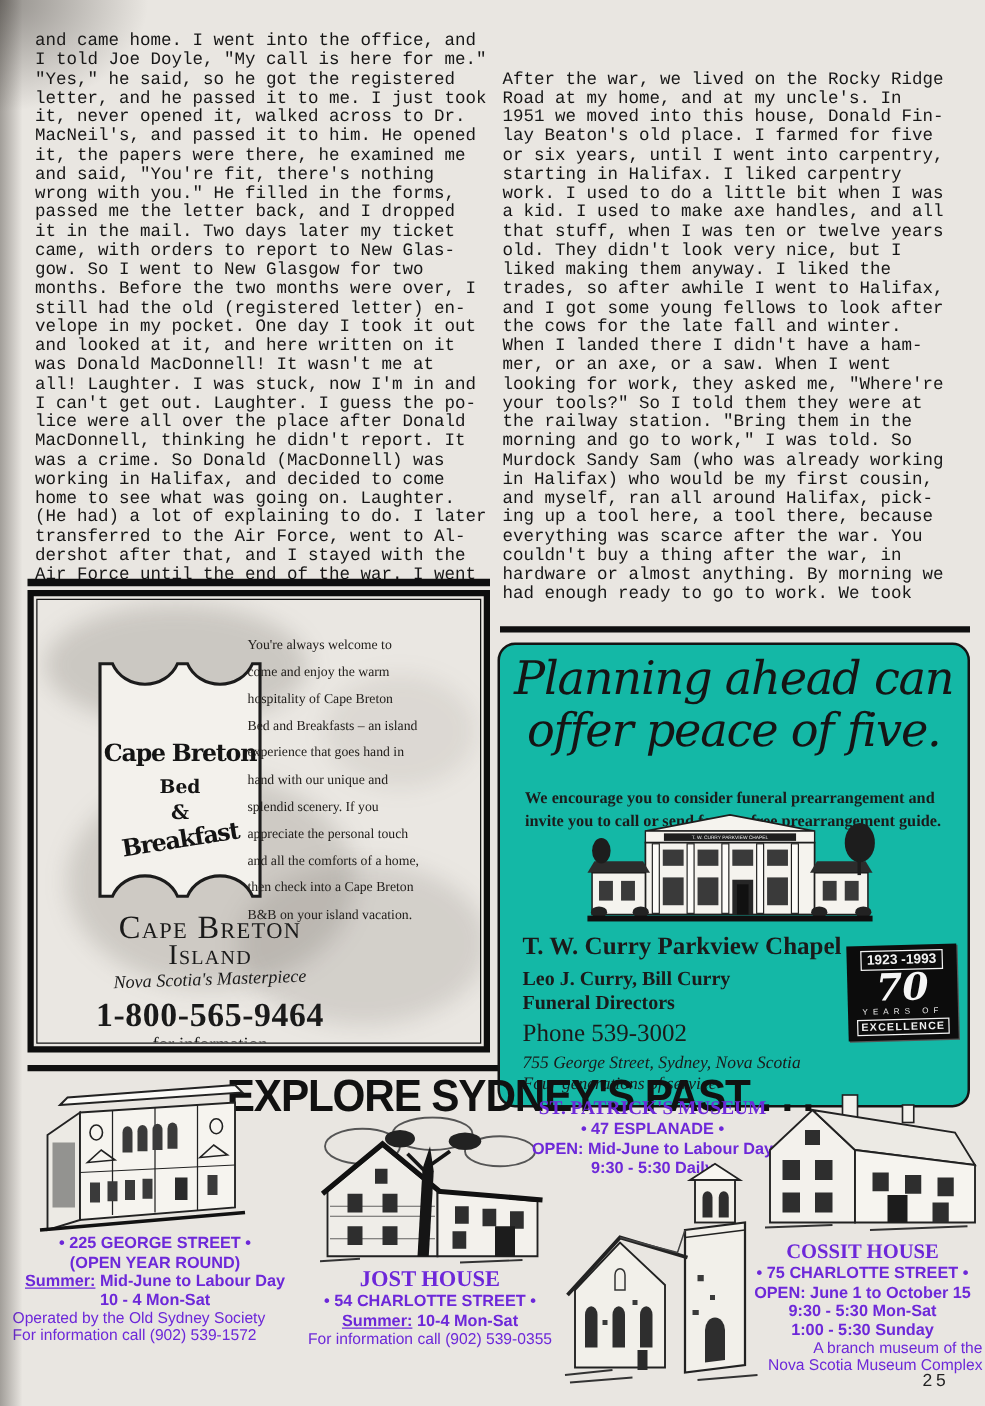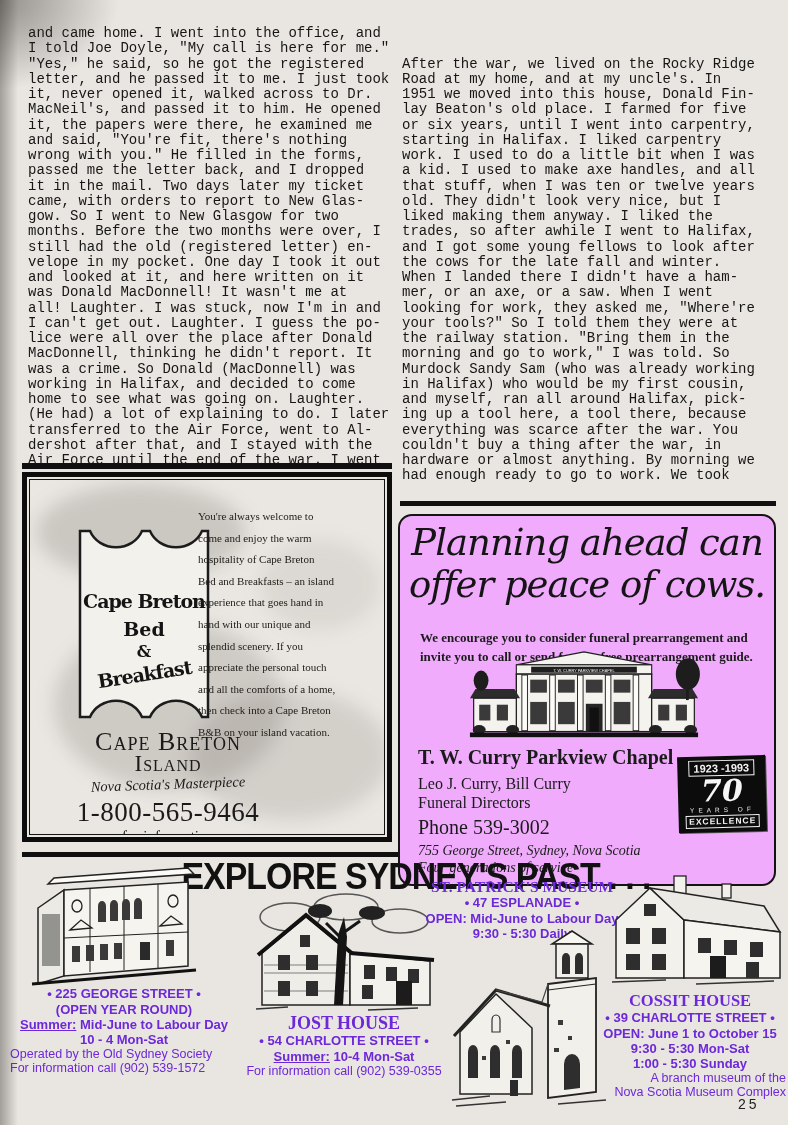--- a/index.html
+++ b/index.html
@@ -23,43 +23,43 @@
   .bnb-box{position:absolute;left:22px;top:472px;width:370px;height:370px;
         border:5px solid #0d0d0d;box-sizing:border-box;background:#eae7e2;}
   .bnb-inner{position:absolute;inset:2px;border:1.5px solid #141414;overflow:hidden;}
   .blob{position:absolute;border-radius:50%;filter:blur(9px);}
   .ticket{position:absolute;left:44px;top:48px;width:140px;height:192px;}
   .ticket svg{position:absolute;inset:0;}
   .ticket-text{position:absolute;inset:0;display:flex;flex-direction:column;align-items:center;
         justify-content:center;padding-top:26px;font-family:"DejaVu Serif",serif;font-weight:bold;
         color:#141414;}
   .tk1{font-size:19px;letter-spacing:-1px;}
-  .tk2{font-size:19px;margin-top:6px;}
+  .tk2{font-size:15px;margin-top:6px;}
   .tk3{font-size:16px;margin-top:2px;}
   .tk4{font-size:19px;margin-top:2px;transform:rotate(-9deg);letter-spacing:-1px;}
   .bnb-body{position:absolute;left:168px;top:26px;width:176px;white-space:pre;
         font-size:11px;line-height:21.6px;color:#23201d;}
   .bnb-brand{position:absolute;left:18px;top:250px;width:240px;text-align:center;}
   .brand1{font-variant:small-caps;font-size:26px;letter-spacing:1px;line-height:24px;}
   .brand2{font-variant:small-caps;font-size:23px;letter-spacing:1px;line-height:20px;}
   .brand-script{font-style:italic;font-size:14.5px;margin-top:2px;transform:rotate(-2deg);}
-  .brand-phone{font-size:27px;font-weight:normal;letter-spacing:.5px;margin-top:4px;}
+  .brand-phone{font-size:27px;font-weight:bold;letter-spacing:.5px;margin-top:4px;}
   .brand-caption{font-size:15px;margin-top:0;}
 
   
   .funeral-box{position:absolute;left:398px;top:514px;width:378px;height:372px;
-        border:2px solid #141414;border-radius:14px;box-sizing:border-box;background:#f0abfc;overflow:hidden;}
+        border:2px solid #141414;border-radius:14px;box-sizing:border-box;background:#14b8a6;overflow:hidden;}
   .fun-headline{position:absolute;left:0;right:0;top:6px;text-align:center;
         font-family:"DejaVu Serif",serif;font-style:italic;font-size:37px;line-height:42px;
         color:#151515;letter-spacing:-1px;}
   .fun-subhead{position:absolute;left:20px;top:112px;white-space:pre;
         font-weight:bold;font-size:13px;line-height:19px;color:#1b1b1b;}
   .chapel{position:absolute;left:58px;top:134px;width:252px;height:102px;}
   .fun-name{position:absolute;left:18px;top:230px;font-weight:bold;font-size:20px;}
-  .fun-directors{position:absolute;left:18px;top:258px;font-size:16px;line-height:19px;white-space:pre;}
+  .fun-directors{position:absolute;left:18px;top:258px;font-size:16px;line-height:19px;white-space:pre;font-weight:bold;}
   .fun-phone{position:absolute;left:18px;top:300px;font-size:20px;}
   .fun-address{position:absolute;left:18px;top:326px;font-style:italic;font-size:14px;line-height:17px;white-space:pre;}
   .badge{position:absolute;left:278px;top:240px;width:88px;height:76px;background:#0c0c0c;
         display:flex;flex-direction:column;align-items:center;padding-top:4px;box-sizing:border-box;
         transform:rotate(-1.5deg);box-shadow:1px 1px 0 #555;}
   .badge-years{border:1px solid #f2f2f2;color:#f2f2f2;font-family:"Liberation Sans",sans-serif;
         font-weight:bold;font-size:11px;padding:0 4px;line-height:14px;}
   .badge-70{color:#f6f6f6;font-family:"DejaVu Serif",serif;font-style:italic;font-weight:bold;
         font-size:30px;line-height:30px;}
   .badge-label{color:#e8e8e8;font-family:"Liberation Sans",sans-serif;font-size:6.5px;letter-spacing:4px;line-height:8px;}
@@ -189,21 +189,21 @@
         <div class="brand-script">Nova Scotia's Masterpiece</div>
         <div class="brand-phone">1-800-565-9464</div>
         <div class="brand-caption">for information</div>
       </div>
     </div>
   </div>
 
   <div class="funeral-box">
     <div class="fun-headline">
       <div>Planning ahead can</div>
-      <div>offer peace of cows.</div>
+      <div>offer peace of five.</div>
     </div>
     <div class="fun-subhead">We encourage you to consider funeral prearrangement and
 invite you to call or send for our free prearrangement guide.</div>
 
     <svg class="chapel" viewBox="0 0 250 110">
       <polygon points="52,16 198,16 125,2" fill="#f5f3ee" stroke="#1e1e1e" stroke-width="1.5"></polygon>
       <rect x="52" y="16" width="146" height="10" fill="#f5f3ee" stroke="#1e1e1e" stroke-width="1.2"></rect>
       <rect x="68" y="18" width="114" height="6.5" fill="#1e1e1e"></rect>
       <text x="125" y="23.2" text-anchor="middle" font-family="Liberation Sans, sans-serif" font-size="4.2" fill="#f0f0f0">T. W. CURRY PARKVIEW CHAPEL</text>
       <rect x="52" y="26" width="146" height="62" fill="#f5f3ee" stroke="#1e1e1e" stroke-width="1.5"></rect>
@@ -376,21 +376,21 @@
     <rect x="118" y="70" width="13" height="15" fill="#2e2e2e"></rect>
     <rect x="144" y="72" width="13" height="15" fill="#2e2e2e"></rect>
     <rect x="104" y="86" width="16" height="22" fill="#1c1c1c"></rect>
     <rect x="140" y="92" width="13" height="16" fill="#2e2e2e"></rect>
     <line x1="6" y1="112" x2="60" y2="110" stroke="#333" stroke-width="1.5"></line>
     <line x1="90" y1="114" x2="168" y2="111" stroke="#333" stroke-width="1.5"></line>
   </svg>
 
   <div class="museum" style="left:594px;top:992px;width:192px;">
     <div class="m-serif" style="font-size:16.5px;line-height:18px;">COSSIT HOUSE</div>
-    <div class="m-addr">• 39 CHARLOTTE STREET •</div>
+    <div class="m-addr">• 75 CHARLOTTE STREET •</div>
     <div class="m-line">OPEN: June 1 to October 15</div>
     <div class="m-line">9:30 - 5:30 Mon-Sat</div>
     <div class="m-line">1:00 - 5:30 Sunday</div>
     <div class="m-note right-align" style="white-space:pre;">A branch museum of the
 Nova Scotia Museum Complex</div>
   </div>
 
   <div class="page-num">25</div>
 
   <div class="edge-shadow"></div>

